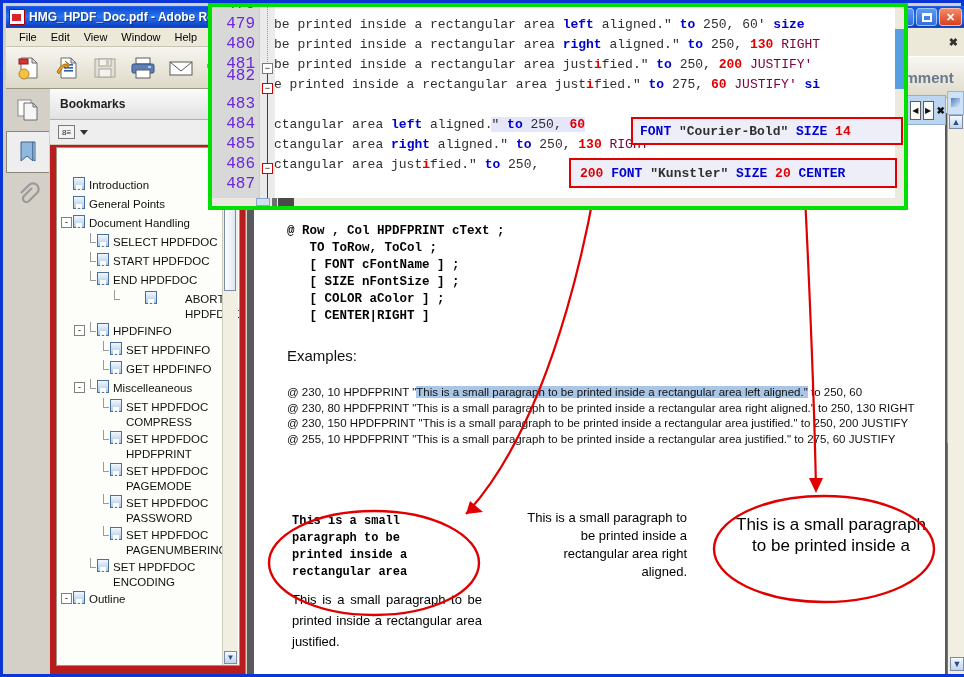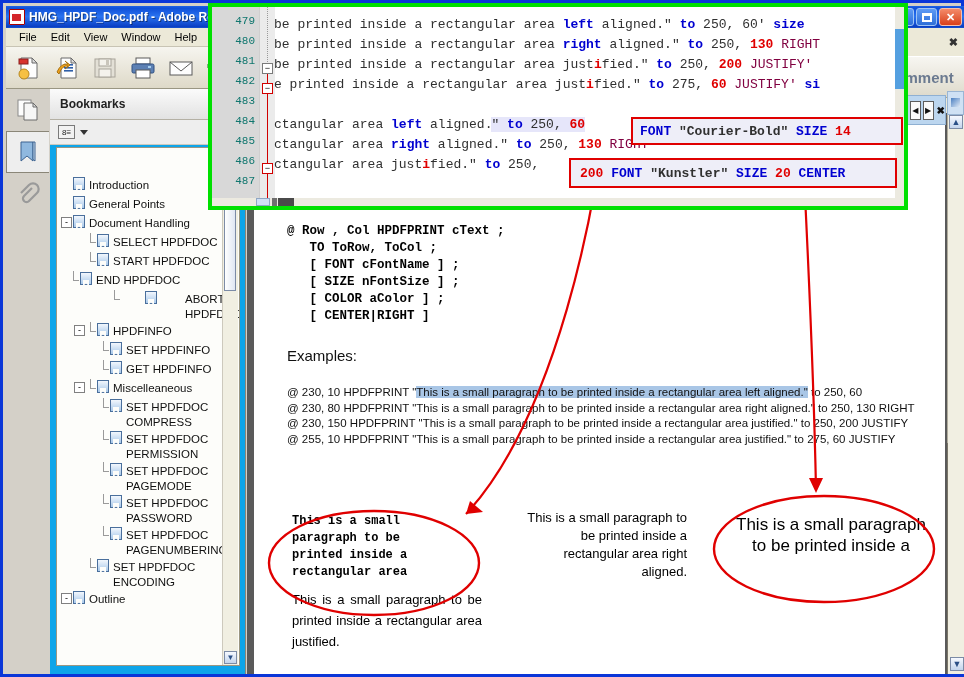--- a/index.html
+++ b/index.html
@@ -87,21 +87,21 @@
     width:43px;height:42px;display:flex;align-items:center;justify-content:center;
     box-sizing:border-box;
   }
   .rail-tab.sel{
     background:#eeeeee;border:1px solid #8a8678;border-right:none;
   }
 
   
   #bm-panel{
     position:absolute;left:44px;top:0;width:196px;height:585px;
-    background:#0ea5e9;border-right:1px solid #8a8678;
+    background:#b91c1c;border-right:1px solid #8a8678;
     box-sizing:border-box;
   }
   #bm-header{
     height:31px;background:linear-gradient(to bottom,#fbfbfb,#e2e2e2);
     border-bottom:1px solid #b4b0a4;
     display:flex;align-items:center;padding-left:10px;box-sizing:border-box;
   }
   #bm-header .ttl{font-size:12px;font-weight:bold;color:#222;}
   #bm-toolbar{
     height:25px;background:#eeeeee;border-bottom:1px solid #cdc9bd;
@@ -286,21 +286,21 @@
   #editor{
     position:absolute;left:205px;top:0px;width:700px;height:207px;
     border:4px solid #00e000;background:#ffffff;box-sizing:border-box;
     overflow:hidden;
   }
   #ed-gutter{
     position:absolute;left:0;top:0;width:47px;height:199px;background:#d8d8d8;
   }
   .ln{
     position:absolute;right:4px;font-family:"Liberation Mono","DejaVu Sans Mono",monospace;
-    font-size:11px;color:#0f766e;
+    font-size:16px;color:#6d28d9;
   }
   #ed-fold{
     position:absolute;left:47px;top:0;width:15px;height:199px;background:#ebebeb;
     border-left:1px solid #cfcfcf;
   }
   .fold-line-grey{
     position:absolute;left:7px;top:0px;width:1px;height:56px;
     background:repeating-linear-gradient(to bottom,#9a9a9a 0 1px,transparent 1px 2px);
   }
   .fold-line-red{
@@ -476,21 +476,21 @@
               <div class="bm-connector"></div>
               <div class="bm-ico"></div>
               <div class="bm-lbl">SELECT HPDFDOC</div>
             </div>
             <div class="bm-row" style="padding-left: 17px;">
               <div class="bm-expander blank"></div>
               <div class="bm-connector"></div>
               <div class="bm-ico"></div>
               <div class="bm-lbl">START HPDFDOC</div>
             </div>
-            <div class="bm-row" style="">
+            <div class="bm-row" style="padding-left: 17px;">
               <div class="bm-expander blank"></div>
               <div class="bm-connector"></div>
               <div class="bm-ico"></div>
               <div class="bm-lbl">END HPDFDOC</div>
             </div>
             <div class="bm-row" style="padding-left: 17px; gap: 24px;">
               <div class="bm-expander blank"></div>
               <div class="bm-connector"></div>
               <div class="bm-ico"></div>
               <div class="bm-lbl">ABORT HPDFDOC</div>
@@ -522,21 +522,21 @@
             <div class="bm-row" style="padding-left: 30px;">
               <div class="bm-expander blank"></div>
               <div class="bm-connector"></div>
               <div class="bm-ico"></div>
               <div class="bm-lbl">SET HPDFDOC COMPRESS</div>
             </div>
             <div class="bm-row" style="padding-left: 30px;">
               <div class="bm-expander blank"></div>
               <div class="bm-connector"></div>
               <div class="bm-ico"></div>
-              <div class="bm-lbl">SET HPDFDOC PERMISSION</div>
+              <div class="bm-lbl">SET HPDFDOC HPDFPRINT</div>
             </div>
             <div class="bm-row" style="padding-left: 30px;">
               <div class="bm-expander blank"></div>
               <div class="bm-connector"></div>
               <div class="bm-ico"></div>
               <div class="bm-lbl">SET HPDFDOC PAGEMODE</div>
             </div>
             <div class="bm-row" style="padding-left: 30px;">
               <div class="bm-expander blank"></div>
               <div class="bm-connector"></div>
@@ -631,21 +631,21 @@
   <div id="right-strip">
     <div class="up">▲</div>
   </div>
 
   <div id="editor">
     <div id="ed-gutter">
         <div class="ln" style="top: -12px;">478</div>
         <div class="ln" style="top: 8px;">479</div>
         <div class="ln" style="top: 28px;">480</div>
         <div class="ln" style="top: 48px;">481</div>
-        <div class="ln" style="top: 68px;">482</div>
+        <div class="ln" style="top: 60px;">482</div>
         <div class="ln" style="top: 88px;">483</div>
         <div class="ln" style="top: 108px;">484</div>
         <div class="ln" style="top: 128px;">485</div>
         <div class="ln" style="top: 148px; margin-left: 41px;">486</div>
         <div class="ln" style="top: 168px;">487</div>
       </div>
     <div id="ed-fold">
       <div class="fold-line-grey"></div>
       <div class="fold-line-red"></div>
       <div class="foldbox" style="top:56px">−</div>

